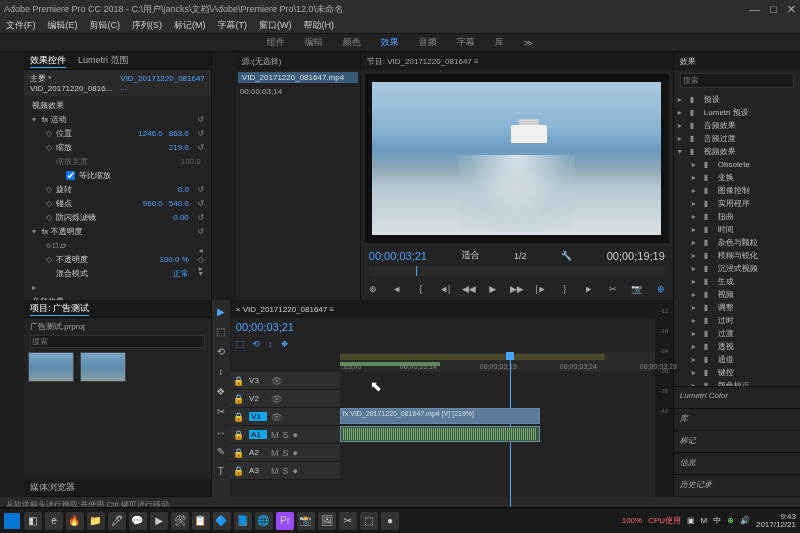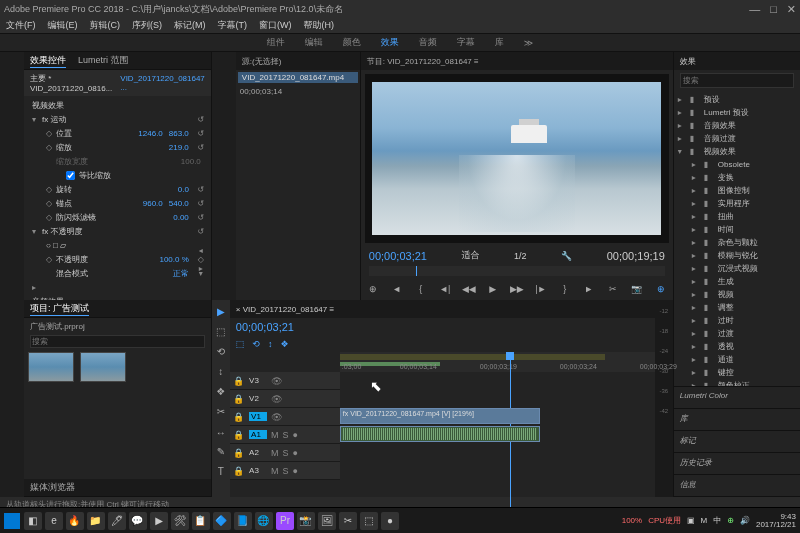--- a/index.html
+++ b/index.html
@@ -503,22 +503,22 @@
         <div class="fx-item sub">
           <span class="arrow">▸</span>
           <span class="folder">▮</span>
           <span>颜色校正</span>
         </div>
       </div>
     <div class="right-subpanels">
       <div class="right-sub">Lumetri Color</div>
       <div class="right-sub">库</div>
       <div class="right-sub">标记</div>
+      <div class="right-sub">信息</div>
       <div class="right-sub">历史记录</div>
-      <div class="right-sub">信息</div>
     </div>
   </div>
 </div>
 
 <div class="statusbar">
   <span>从轨道标头进行拖取:并使用 Ctrl 键可进行移动</span>
 </div>
 
 <div class="cursor">⬉</div>
 

